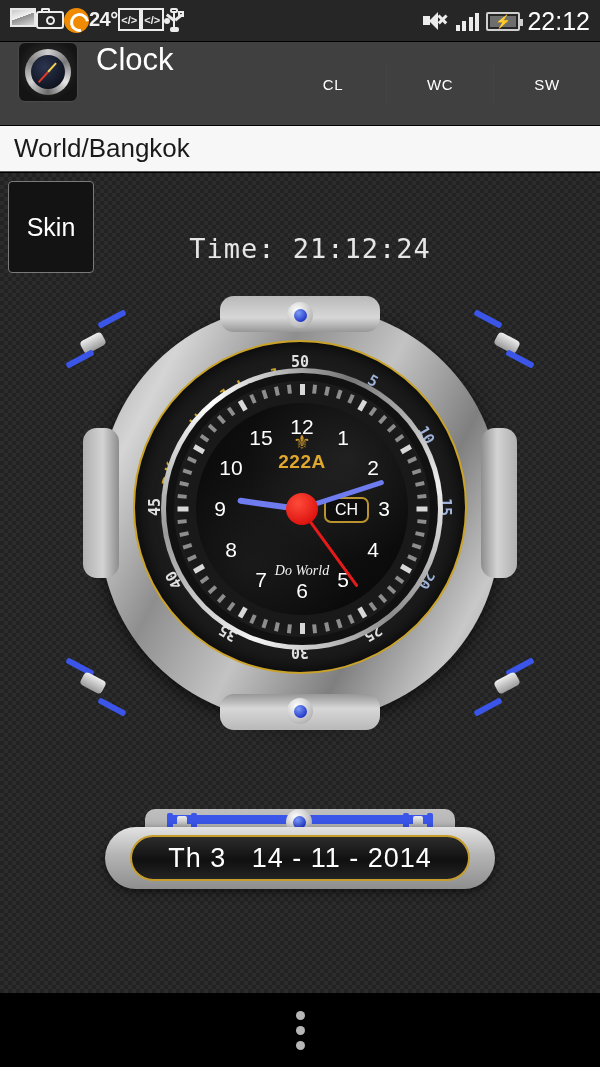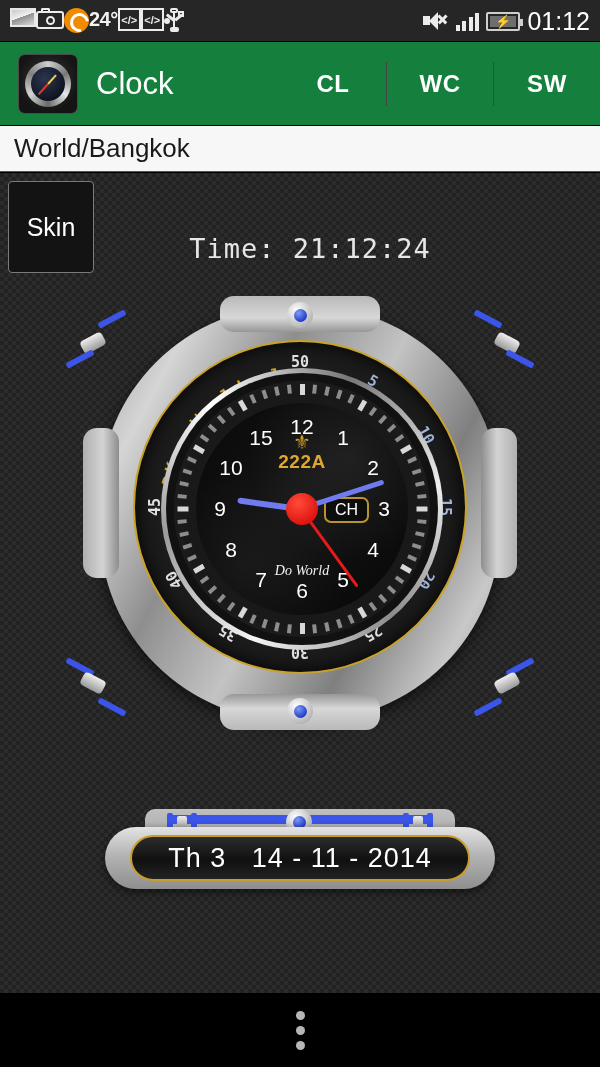--- a/index.html
+++ b/index.html
@@ -50,22 +50,22 @@
   .ic-signal i { width:4px; background:#ececec; display:block; }
   .ic-battery { width:34px; height:19px; border:2px solid #cfcfcf; border-radius:2px; position:relative; display:flex; align-items:center; justify-content:center; }
   .ic-battery::after { content:""; position:absolute; right:-5px; top:5px; width:3px; height:7px; background:#cfcfcf; }
   .ic-battery .fill { position:absolute; inset:2px; background:#6e6e6e; }
   .ic-battery .bolt { position:relative; z-index:2; color:#f0f0f0; font-size:13px; line-height:1; }
   .sb-clock { color:#fff; font-size:25px; letter-spacing:0px; }
 
   
   .appbar {
     height:84px; width:600px;
-    background:#15803d;
-    display:flex; align-items:center;
+    background:#404040;
+    display:flex; 
     padding-left:18px;
     border-bottom:1px solid #000;
     position:relative;
   }
   .app-icon {
     width:60px; height:60px;
     border-radius:7px;
     background:radial-gradient(circle at 50% 45%, #3a3a3a 0%, #141414 72%);
     border:1px solid #4a4a4a;
     display:flex; align-items:center; justify-content:center;
@@ -81,21 +81,21 @@
     background:radial-gradient(circle at 40% 35%, #2b3550 0%, #0b0e18 85%);
     position:relative;
   }
   .app-icon .h1, .app-icon .h2 {
     position:absolute; left:50%; bottom:50%; transform-origin:50% 100%;
   }
   .app-icon .h1 { width:2px; height:12px; background:#f2d14d; transform:translateX(-50%) rotate(42deg); }
   .app-icon .h2 { width:2px; height:14px; background:#e03b2a; transform:translateX(-50%) rotate(222deg); }
   .app-title { color:#fff; font-size:31px; margin-left:18px; font-weight:normal; }
   .tabs { position:absolute; right:0; top:0; height:84px; display:flex; align-items:center; }
-  .tab { color:#fff; font-size:24px; font-weight:bold; letter-spacing:0.6px; width:106px; text-align:center; }
+  .tab { color:#fff; font-size:15px; font-weight:normal; letter-spacing:0.6px; width:106px; text-align:center; }
   .tab-div { width:1px; height:44px; background:#454545; }
 
   
   .tzbar {
     height:46px; width:600px;
     background:#f7f7f7;
     display:flex; align-items:center;
     padding-left:14px;
     border-bottom:1px solid #555;
   }
@@ -280,21 +280,21 @@
     <span class="ic-signal">
       <i style="height:6px"></i>
         <i style="height:10px"></i>
         <i style="height:14px"></i>
         <i style="height:18px"></i>
     </span>
     <span class="ic-battery">
       <span class="fill"></span>
         <span class="bolt">⚡</span>
     </span>
-    <span class="sb-clock">01:12</span>
+    <span class="sb-clock">22:12</span>
   </div>
 </div>
 
 <div class="appbar">
   <div class="app-icon">
     <div class="dial-out">
         <div class="dial-in">
           <span class="h1"></span>
           <span class="h2"></span>
         </div>

